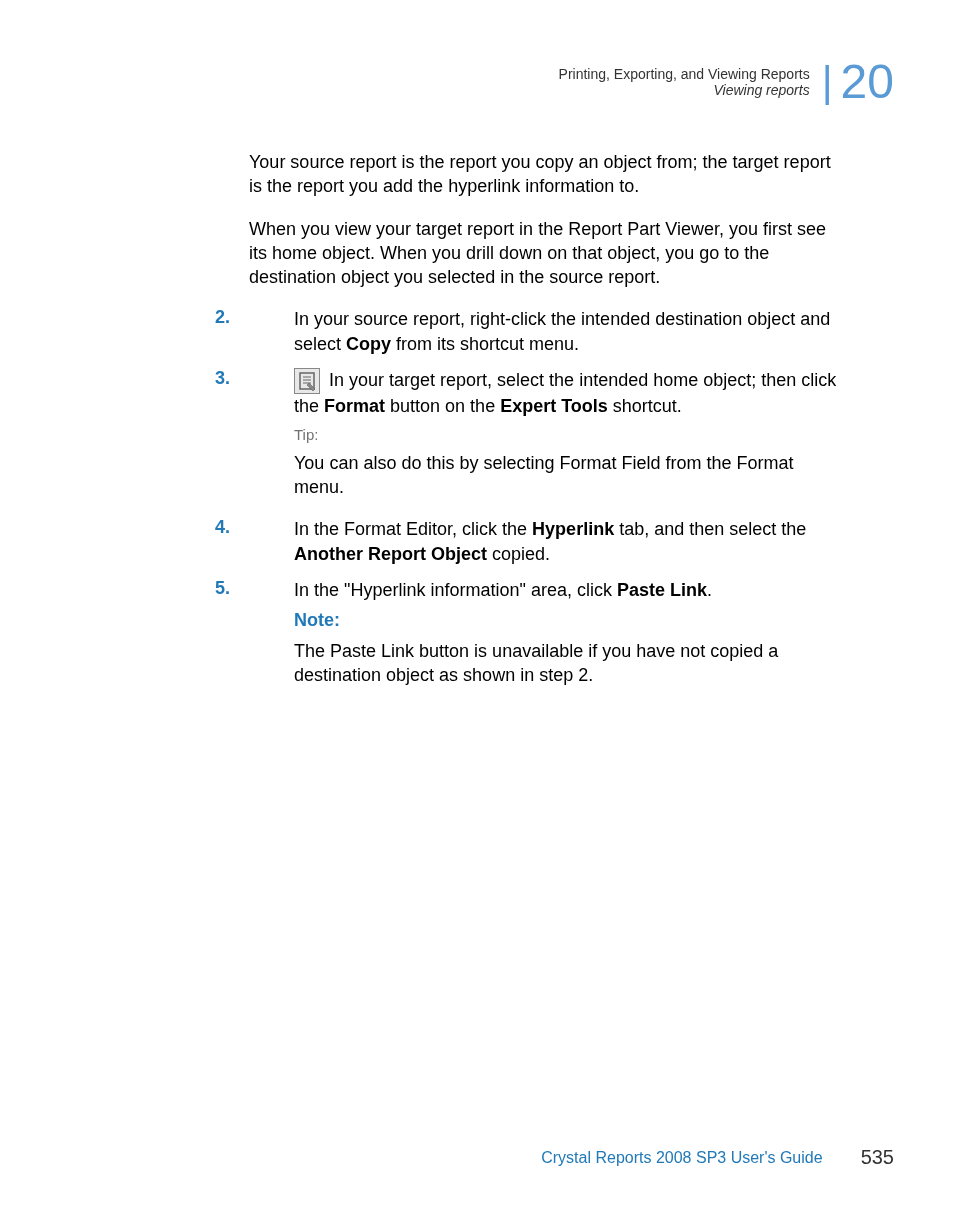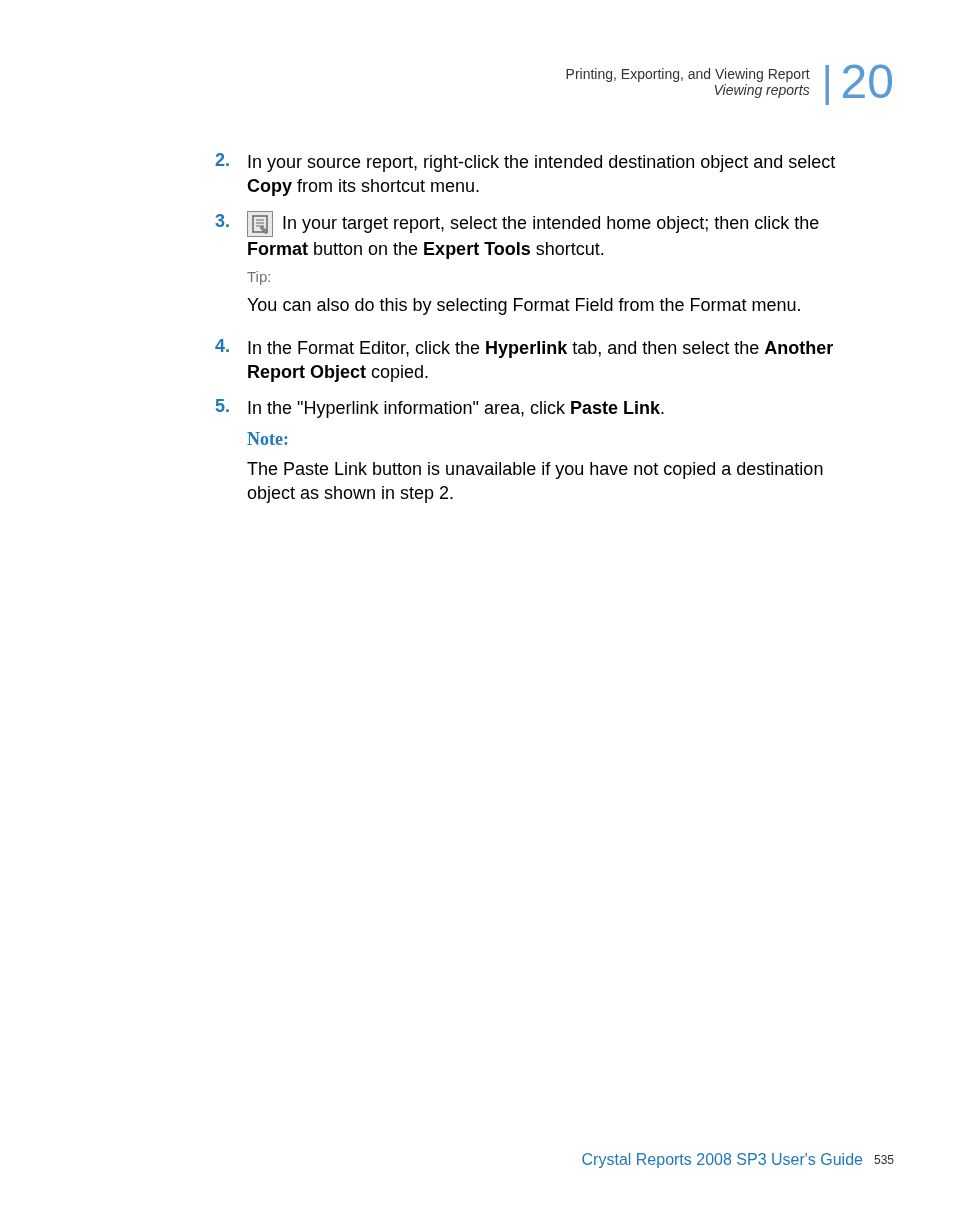--- a/index.html
+++ b/index.html
@@ -74,36 +74,36 @@
       min-width: 18px;
     }
     .step-content {
       font-size: 18px;
       line-height: 1.35;
       color: #000000;
       flex: 1;
     }
     .step-content p {
       margin-bottom: 6px;
+      margin-left: 47px;
     }
     .bold {
       font-weight: bold;
     }
     .tip-label {
       color: #737373;
       font-weight: normal;
       font-size: 15px;
       margin-top: 6px;
     }
     .note-label {
       color: #2179b8;
       font-weight: bold;
       font-size: 18px;
       margin-top: 6px;
-      font-family: Liberation Serif, serif;
     }
     .format-icon {
       display: inline-block;
       width: 26px;
       height: 26px;
       background: #e8e8e8;
       border: 1px solid #888888;
       vertical-align: middle;
       margin-right: 4px;
       position: relative;
@@ -111,44 +111,46 @@
     .format-icon svg {
       width: 100%;
       height: 100%;
     }
     .footer {
       position: absolute;
       bottom: 58px;
       right: 60px;
       display: flex;
       align-items: center;
-      gap: 11px;
+      gap: 38px;
     }
     .footer-title {
       color: #2179b8;
       font-size: 16px;
     }
     .footer-page {
       color: #333333;
-      font-size: 12px;
+      font-size: 20px;
     }
   </style>
 </head>
 <body>
 
 <div class="header">
   <div class="header-text">
-    <div class="header-title">Printing, Exporting, and Viewing Report</div>
+    <div class="header-title">Printing, Exporting, and Viewing Reports</div>
     <div class="header-subtitle">Viewing reports</div>
   </div>
   <span class="header-divider">|</span>
   <span class="header-number">20</span>
 </div>
 
 <div class="content">
+  <p class="intro-para">Your source report is the report you copy an object from; the target report is the report you add the hyperlink information to.</p>
+  <p class="intro-para">When you view your target report in the Report Part Viewer, you first see its home object. When you drill down on that object, you go to the destination object you selected in the source report.</p>
 
   <div class="step-item">
     <div class="step-number">2.</div>
     <div class="step-content">
       <p>
         <span>In your source report, right-click the intended destination object and select </span><span class="bold">Copy</span><span> from its shortcut menu.</span>
       </p>
     </div>
   </div>
 

